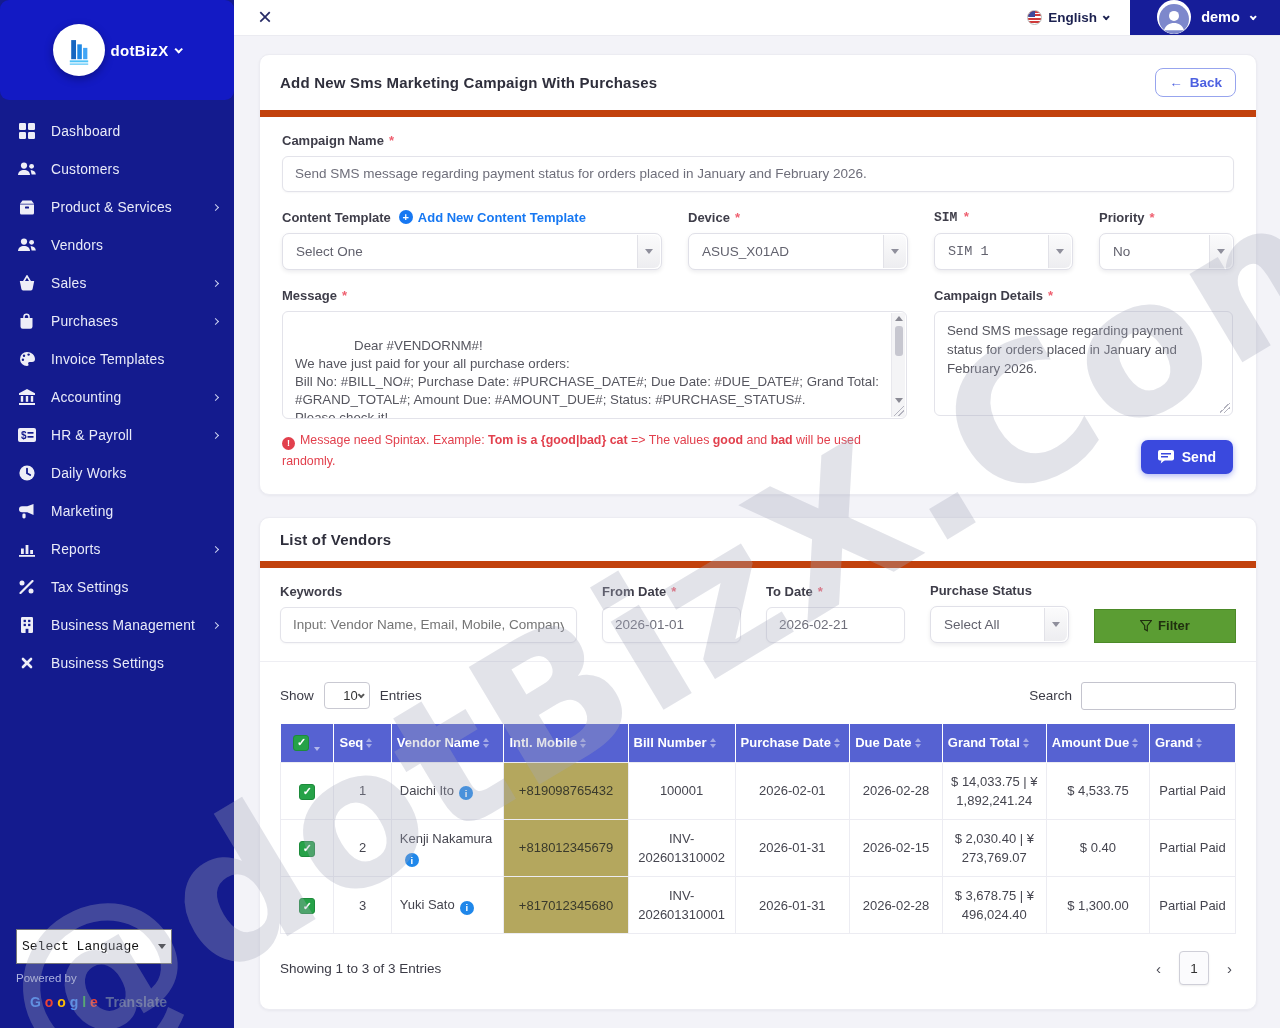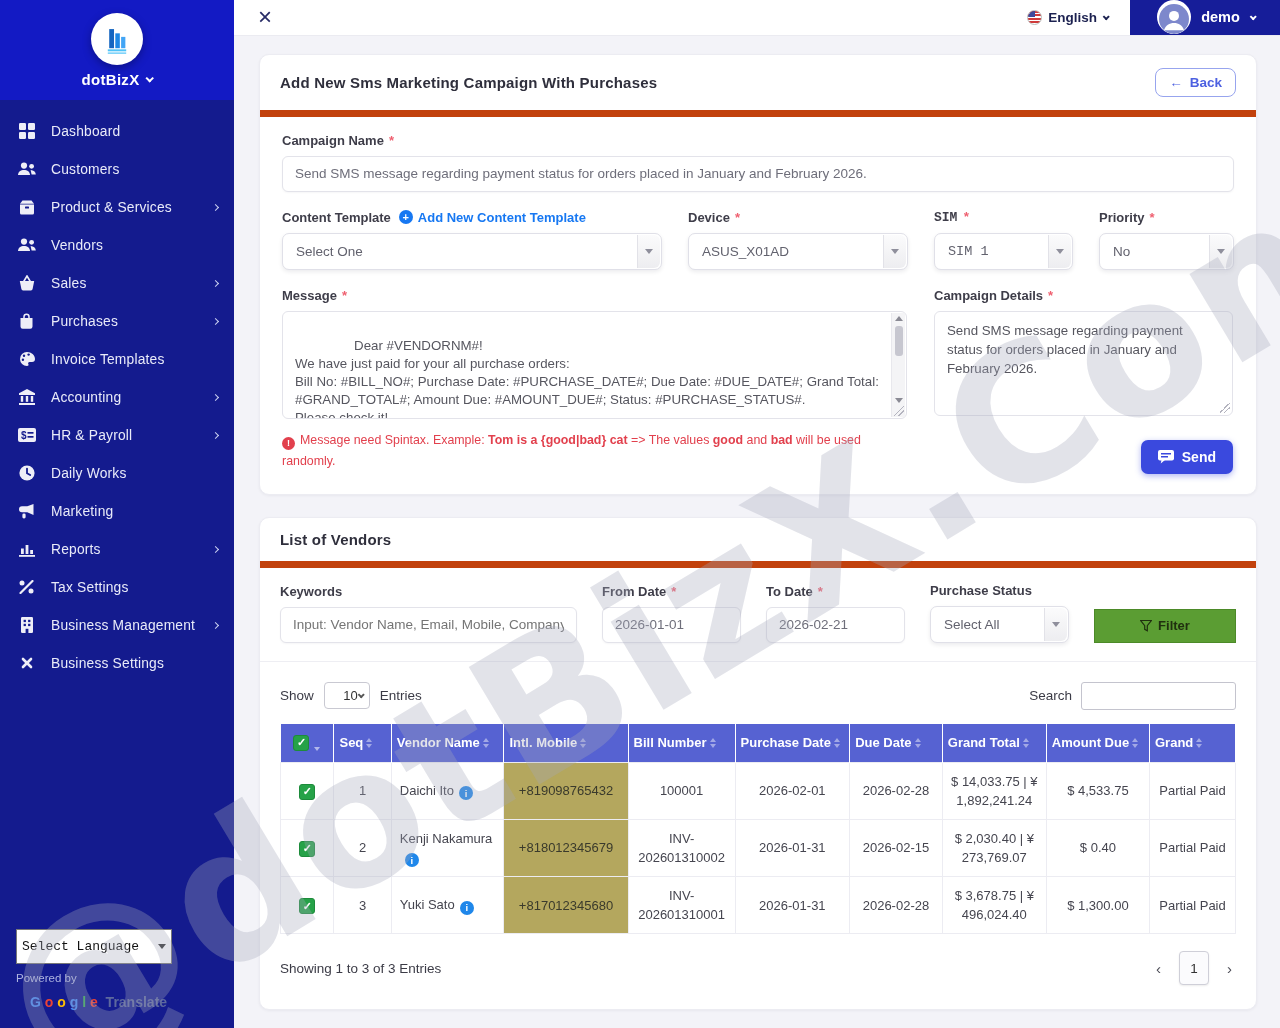--- a/index.html
+++ b/index.html
@@ -3,21 +3,21 @@
 <meta charset="utf-8">
 <style>
   * { box-sizing: border-box; margin: 0; padding: 0; }
   html,body { width:1280px; height:1028px; }
   body { font-family:"Liberation Sans", sans-serif; background:#f3f3f8; overflow:hidden; position:relative; }
 
   .app { display:flex; width:1280px; height:1028px; }
 
   
   .sidebar { width:234px; flex:0 0 234px; background:#141b8e; display:flex; flex-direction:column; color:#eef0fb; }
-  .side-top { background:#131ac4; height:100px; display:flex; flex-direction:column; align-items:center; justify-content:center; gap:6px; }
+  .side-top { background:#131ac4; height:100px; display:flex; flex-direction:row; align-items:center; justify-content:center; gap:6px;border-radius:9px; }
   .logo-circle { width:52px; height:52px; border-radius:50%; background:#fff; display:flex; align-items:center; justify-content:center; box-shadow:0 3px 8px rgba(0,0,30,.35); }
   .brand-row { display:flex; align-items:center; gap:7px; color:#fff; font-weight:700; font-size:15px; letter-spacing:.3px; }
   .chev { display:inline-block; width:6px; height:6px; border-right:2px solid currentColor; border-bottom:2px solid currentColor; transform:rotate(45deg) translateY(-1px); }
   .nav { padding:12px 0 0 0; display:flex; flex-direction:column; }
   .nav-item { display:flex; align-items:center; gap:15px; padding:10px 16px 10px 17px; font-size:13.8px; color:#e9ebf9; cursor:pointer; letter-spacing:.2px; }
   .nav-item .ico { width:19px; height:18px; display:flex; align-items:center; justify-content:center; flex:0 0 19px; }
   .nav-item svg { fill:#fff; opacity:.93; }
   .nav-item .arrow { margin-left:auto; width:5px; height:5px; border-right:1.8px solid #ccd2f2; border-bottom:1.8px solid #ccd2f2; transform:rotate(-45deg); }
   .side-bottom { margin-top:auto; padding:10px 16px 18px; }
   .lang-select { width:156px; background:#fff; color:#111; font-size:13px; border:1px solid #777; height:35px; display:flex; align-items:center; justify-content:space-between; padding:0 5px;font-family:Liberation Mono, monospace; }

